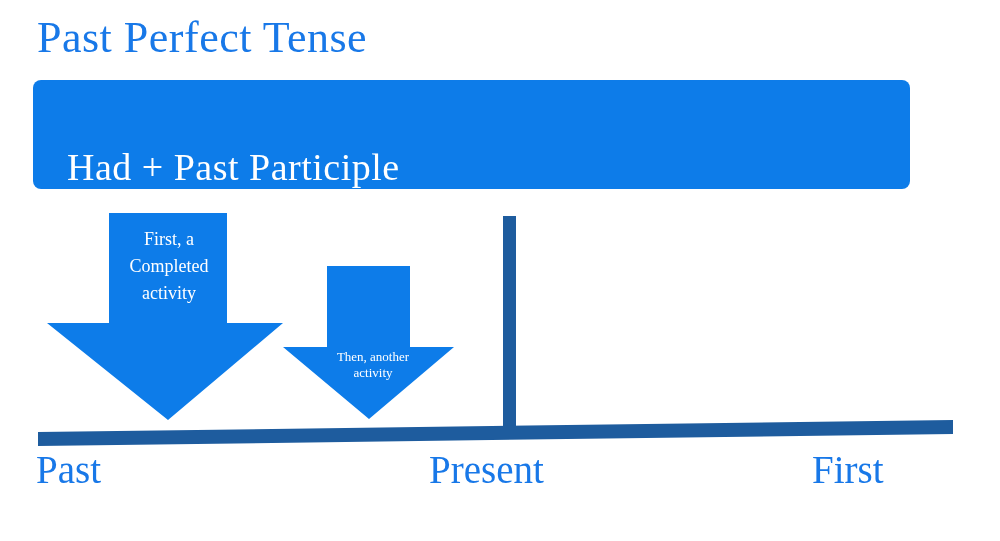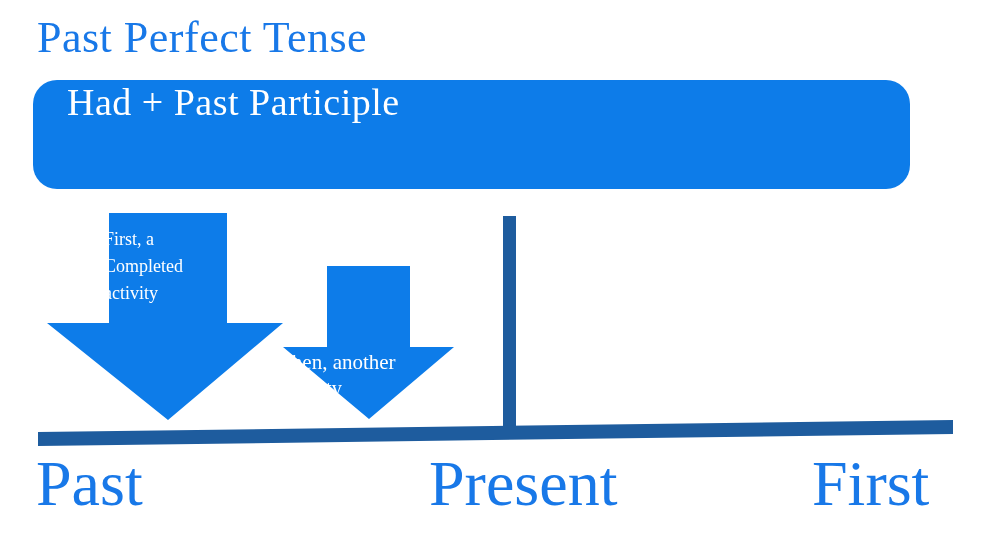--- a/index.html
+++ b/index.html
@@ -23,64 +23,64 @@
     color: var(--heading-blue, #1878e8);
     white-space: nowrap;
   }
   .banner {
     position: absolute;
     left: 33px;
     top: 80px;
     width: 877px;
     height: 109px;
     background: var(--accent-blue, #0d7ce9);
-    border-radius: 24px;
+    border-radius: 8px;
     display: flex;
-    align-items: flex-start;
+    align-items: flex-end;
   }
   .banner-text {
     margin-left: 34px;
     font-size: 38px;
     letter-spacing: 0.5px;
     color: var(--arrow-text-white, #ffffff);
     white-space: nowrap;
   }
   .diagram-svg {
     position: absolute;
     left: 0;
     top: 0;
     width: 1000px;
     height: 541px;
   }
   .shape-accent { fill: var(--accent-blue, #0d7ce9); }
   .shape-dark { fill: var(--timeline-dark-blue, #1e5c9e); }
   .arrow-label {
     position: absolute;
     color: var(--arrow-text-white, #ffffff);
-    text-align: left;
+    text-align: center;
     white-space: pre-line;
   }
   .arrow-label.first {
     left: 104px;
     top: 226px;
     width: 130px;
     font-size: 18px;
     line-height: 1.5;
   }
   .arrow-label.second {
-    left: 279px;
+    left: 293px;
     top: 349px;
     width: 160px;
-    font-size: 21px;
+    font-size: 13px;
     line-height: 1.25;
   }
   .axis-label {
     position: absolute;
     top: 447px;
-    font-size: 64px;
+    font-size: 39px;
     color: var(--heading-blue, #1878e8);
     white-space: nowrap;
   }
   .axis-label.past { left: 36px; }
   .axis-label.present { left: 413px; margin-left: 16px; }
   .axis-label.future { left: 812px; }
 </style>
 </head>
 <body>
 

